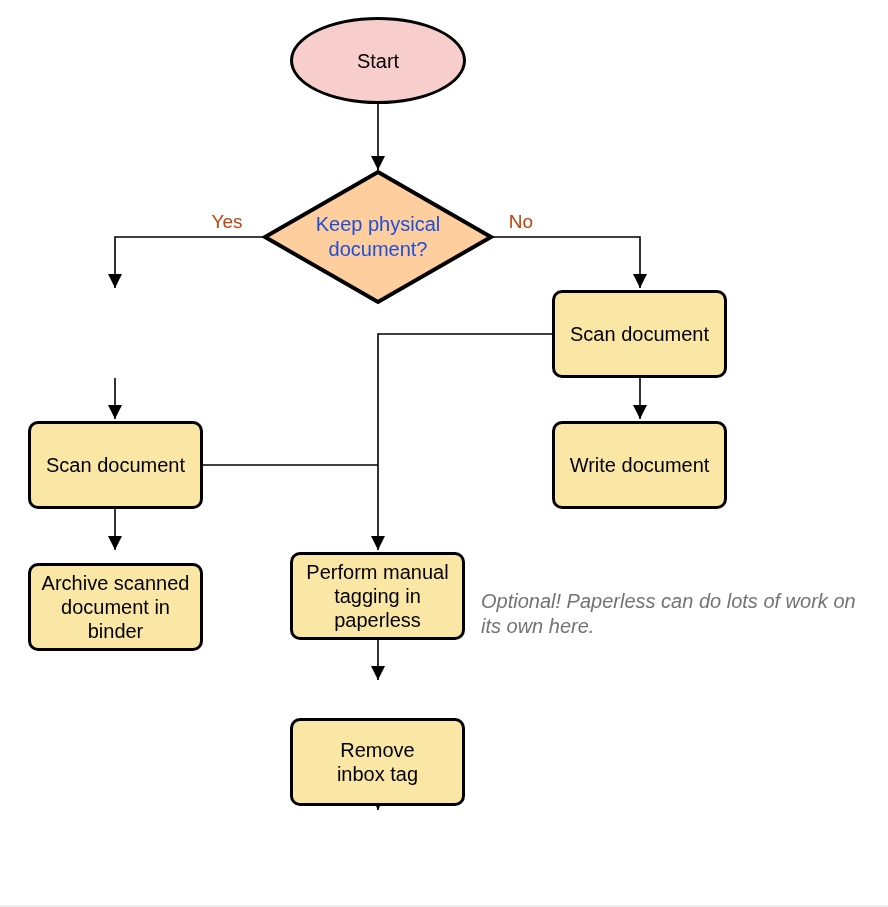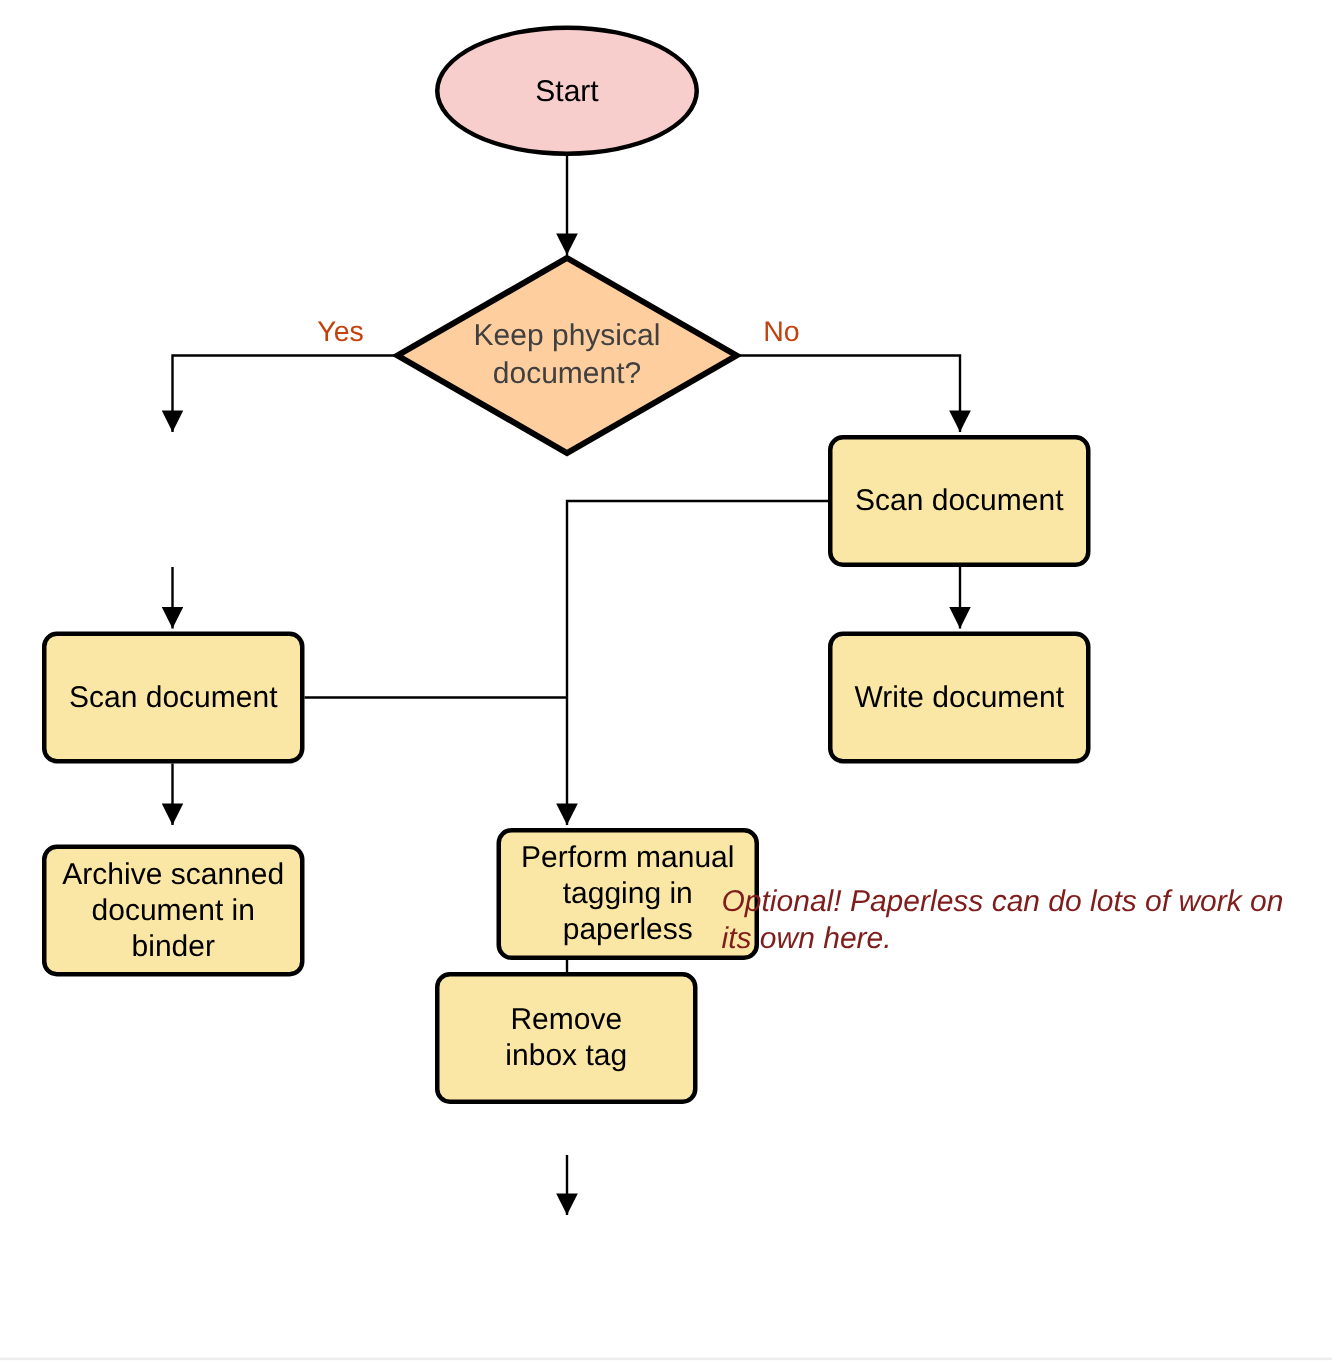--- a/index.html
+++ b/index.html
@@ -60,39 +60,39 @@
   }
   .decision-label {
     position: absolute;
     left: 378px;
     top: 237px;
     width: 220px;
     transform: translate(-50%, -50%);
     text-align: center;
     font-size: 20px;
     line-height: 25px;
-    color: #404040;
+    color: #1d4ed8;
     white-space: pre-line;
   }
   .edge-label {
     position: absolute;
     transform: translate(-50%, -50%);
     font-size: 19px;
     color: #c2410c;
     background: #ffffff;
     padding: 0 3px;
   }
   .annotation {
     position: absolute;
     left: 481px;
     top: 589px;
     font-size: 20px;
     line-height: 25px;
     font-style: italic;
-    color: #7f1d1d;
+    color: #737373;
     white-space: pre-line;
   }
   .bottom-line {
     position: absolute;
     left: 0;
     bottom: 0;
     width: 100%;
     height: 2px;
     background: #ededed;
   }
@@ -145,27 +145,27 @@
   </div>
 
   <div class="node process" style="left:552px; top:290px;">
     <span class="label">Scan document</span>
   </div>
 
   <div class="node process" style="left:552px; top:421px;">
     <span class="label">Write document</span>
   </div>
 
-  <div class="node process" style="left:290px; top:552px;margin-left:41px;">
+  <div class="node process" style="left:290px; top:552px;">
     <span class="label">Perform manual
 tagging in
 paperless</span>
   </div>
 
-  <div class="node process" style="left:290px; top:648px;justify-content:center;">
+  <div class="node process" style="left:290px; top:718px;justify-content:center;">
     <span class="label">Remove
 inbox tag</span>
   </div>
 
 
   <div class="annotation">Optional! Paperless can do lots of work on
 its own here.</div>
 
   <div class="bottom-line"></div>
 

